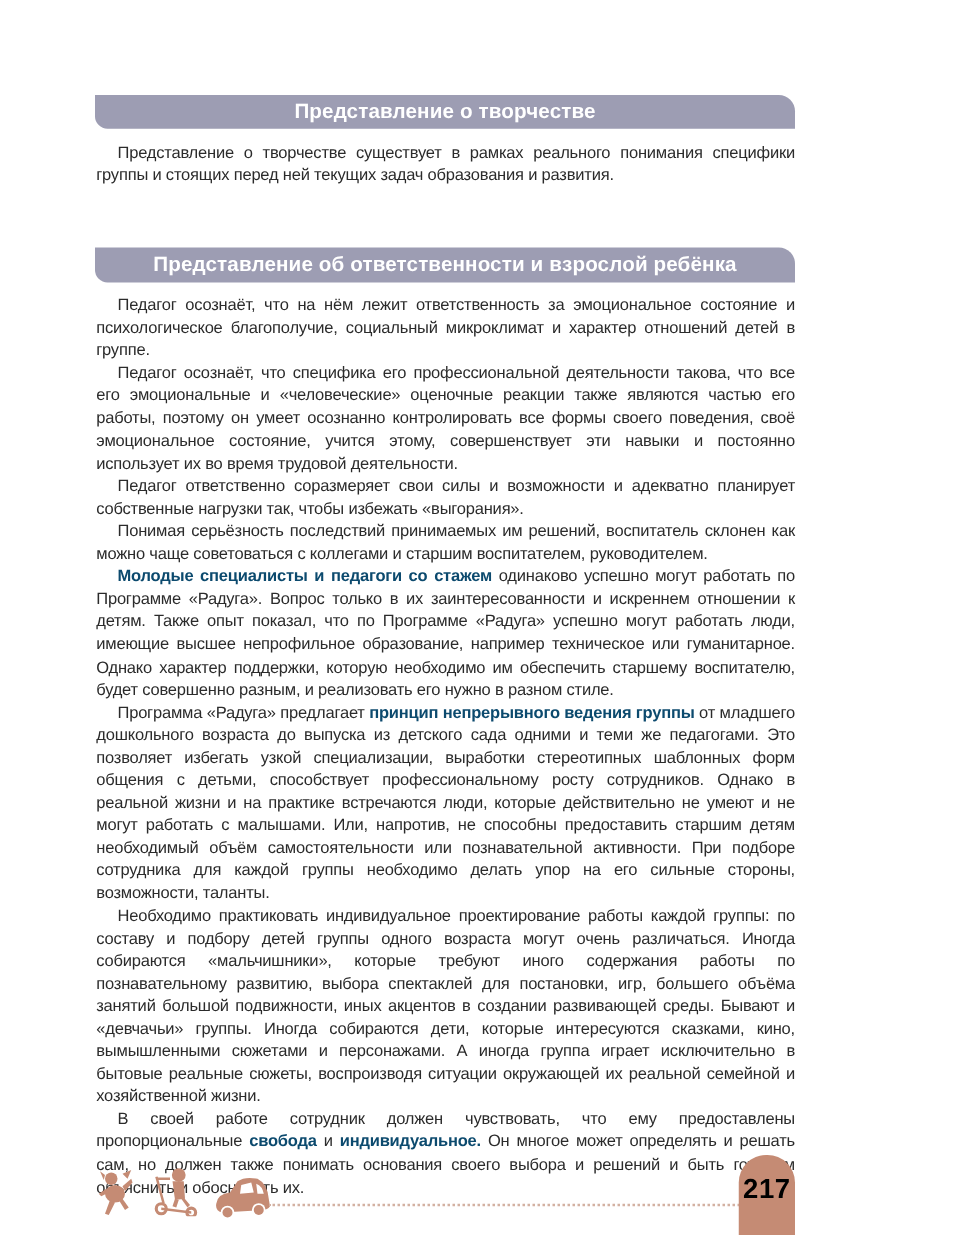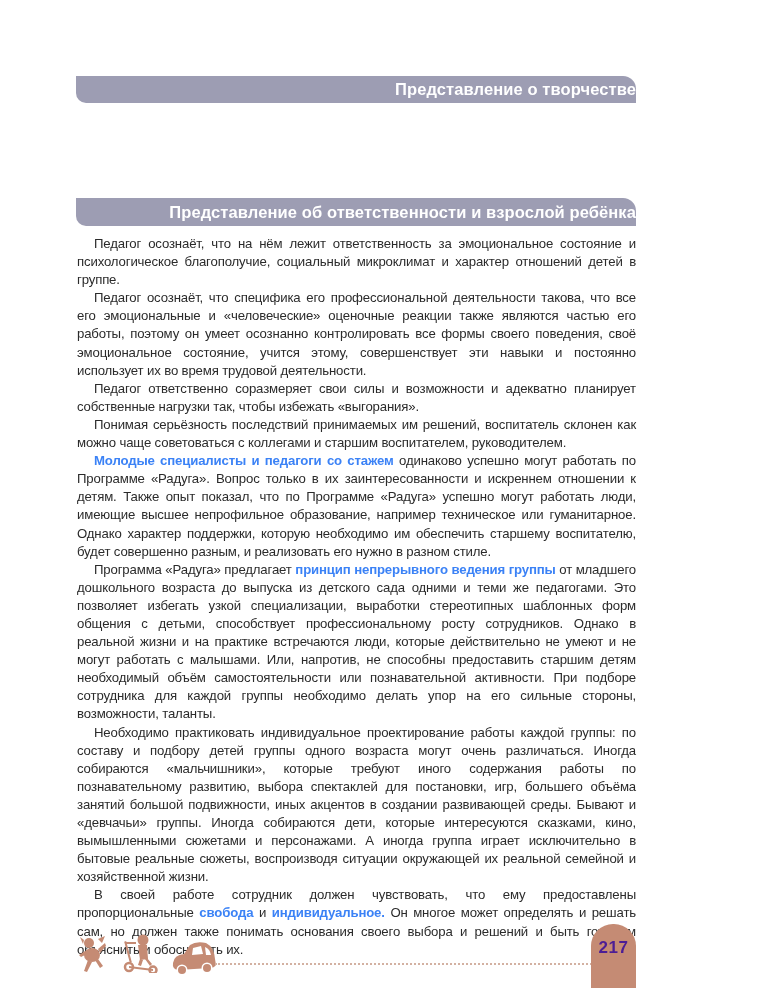--- a/index.html
+++ b/index.html
@@ -6,62 +6,63 @@
   body { width: 768px; height: 988px; position: relative; overflow: hidden;
          font-family: "Liberation Sans", sans-serif; color: #2a2a2a; }
   .page { position: absolute; left: 0; top: 0; width: 768px; height: 988px; }
 
   .section-header {
     position: absolute; left: 76px; width: 560px; height: 27px;
     background: #9d9db3;
     border-top-right-radius: 13px;
     border-bottom-left-radius: 10px;
     color: #ffffff; font-weight: bold; font-size: 16.5px;
-    text-align: right; line-height: 27px; letter-spacing: 0.1px;
+    text-align: center; line-height: 27px; letter-spacing: 0.1px;
   }
   #hdr1 { top: 76px; }
   #hdr2 { top: 198px; height: 28px; line-height: 28px; }
 
   .body-text {
     position: absolute; left: 77px; width: 559px;
     font-size: 13.2px; line-height: 18.1px; text-align: justify;
     color: #2b2b2b; letter-spacing: -0.15px;
   }
   .body-text p { margin: 0; text-indent: 17px; }
-  .body-text b { color: #3b82f6; }
+  .body-text b { color: #0c4a6e; }
   #sec1-body { top: 113px; }
   #sec2-body { top: 235px; }
 
   .footer-icons { position: absolute; left: 78px; top: 935px; height: 45px; width: 200px; }
   .footer-icons svg { position: absolute; }
 
   .footer-caption {
     position: absolute; right: 192px; top: 929px; text-align: right;
     color: #b49486; font-size: 13px; line-height: 15px; letter-spacing: -0.2px;
   }
   .footer-dots {
     position: absolute; left: 215px; top: 963px; width: 377px; height: 0;
     border-top: 2.5px dotted #d3b1a2;
   }
   .page-tab {
     position: absolute; left: 591px; top: 924px; width: 45px; height: 70px;
     background: #c58b74; border-top-left-radius: 22px; border-top-right-radius: 22px;
   }
   .page-number {
     position: absolute; left: 0; right: 0; top: 14px; text-align: center;
-    color: #4c1d95; font-weight: bold; font-size: 17px; letter-spacing: 0.5px;
+    color: #000000; font-weight: bold; font-size: 22px; letter-spacing: 0.5px;
   }
 </style>
 </head>
 <body>
 
 <div class="page">
 
   <div class="section-header" id="hdr1">Представление о творчестве</div>
   <div class="body-text" id="sec1-body">
+      <p><span>Представление о творчестве существует в рамках реального понимания специфики группы и стоящих перед ней текущих задач образования и развития.</span></p>
     </div>
 
   <div class="section-header" id="hdr2">Представление об ответственности и взрослой ребёнка</div>
   <div class="body-text" id="sec2-body">
       <p><span>Педагог осознаёт, что на нём лежит ответственность за эмоциональное состояние и психологическое благополучие, социальный микроклимат и характер отношений детей в группе.</span></p>
       <p><span>Педагог осознаёт, что специфика его профессиональной деятельности такова, что все его эмоциональные и «человеческие» оценочные реакции также являются частью его работы, поэтому он умеет осознанно контролировать все формы своего поведения, своё эмоциональное состояние, учится этому, совершенствует эти навыки и постоянно использует их во время трудовой деятельности.</span></p>
       <p><span>Педагог ответственно соразмеряет свои силы и возможности и адекватно планирует собственные нагрузки так, чтобы избежать «выгорания».</span></p>
       <p><span>Понимая серьёзность последствий принимаемых им решений, воспитатель склонен как можно чаще советоваться с коллегами и старшим воспитателем, руководителем.</span></p>
       <p><b>Молодые специалисты и педагоги со стажем</b><span> одинаково успешно могут работать по Программе «Радуга». Вопрос только в их заинтересованности и искреннем отношении к детям. Также опыт показал, что по Программе «Радуга» успешно могут работать люди, имеющие высшее непрофильное образование, например техническое или гуманитарное. Однако характер поддержки, которую необходимо им обеспечить старшему воспитателю, будет совершенно разным, и реализовать его нужно в разном стиле.</span></p>
       <p><span>Программа «Радуга» предлагает </span><b>принцип непрерывного ведения группы</b><span> от младшего дошкольного возраста до выпуска из детского сада одними и теми же педагогами. Это позволяет избегать узкой специализации, выработки стереотипных шаблонных форм общения с детьми, способствует профессиональному росту сотрудников. Однако в реальной жизни и на практике встречаются люди, которые действительно не умеют и не могут работать с малышами. Или, напротив, не способны предоставить старшим детям необходимый объём самостоятельности или познавательной активности. При подборе сотрудника для каждой группы необходимо делать упор на его сильные стороны, возможности, таланты.</span></p>

